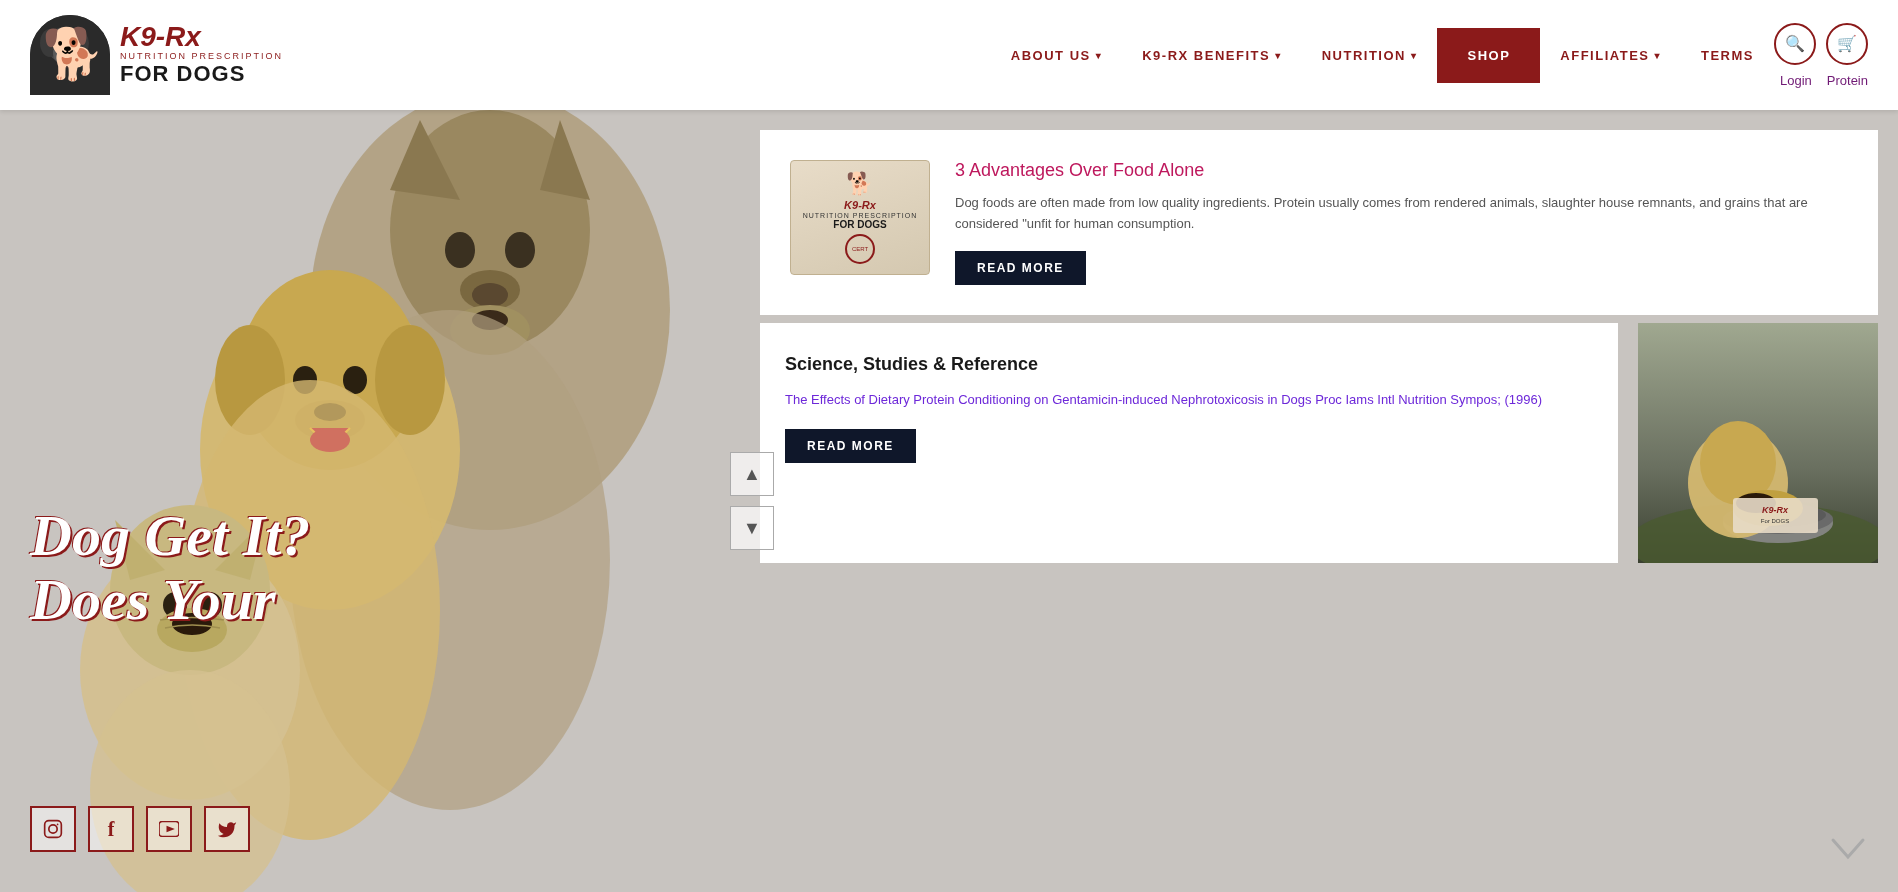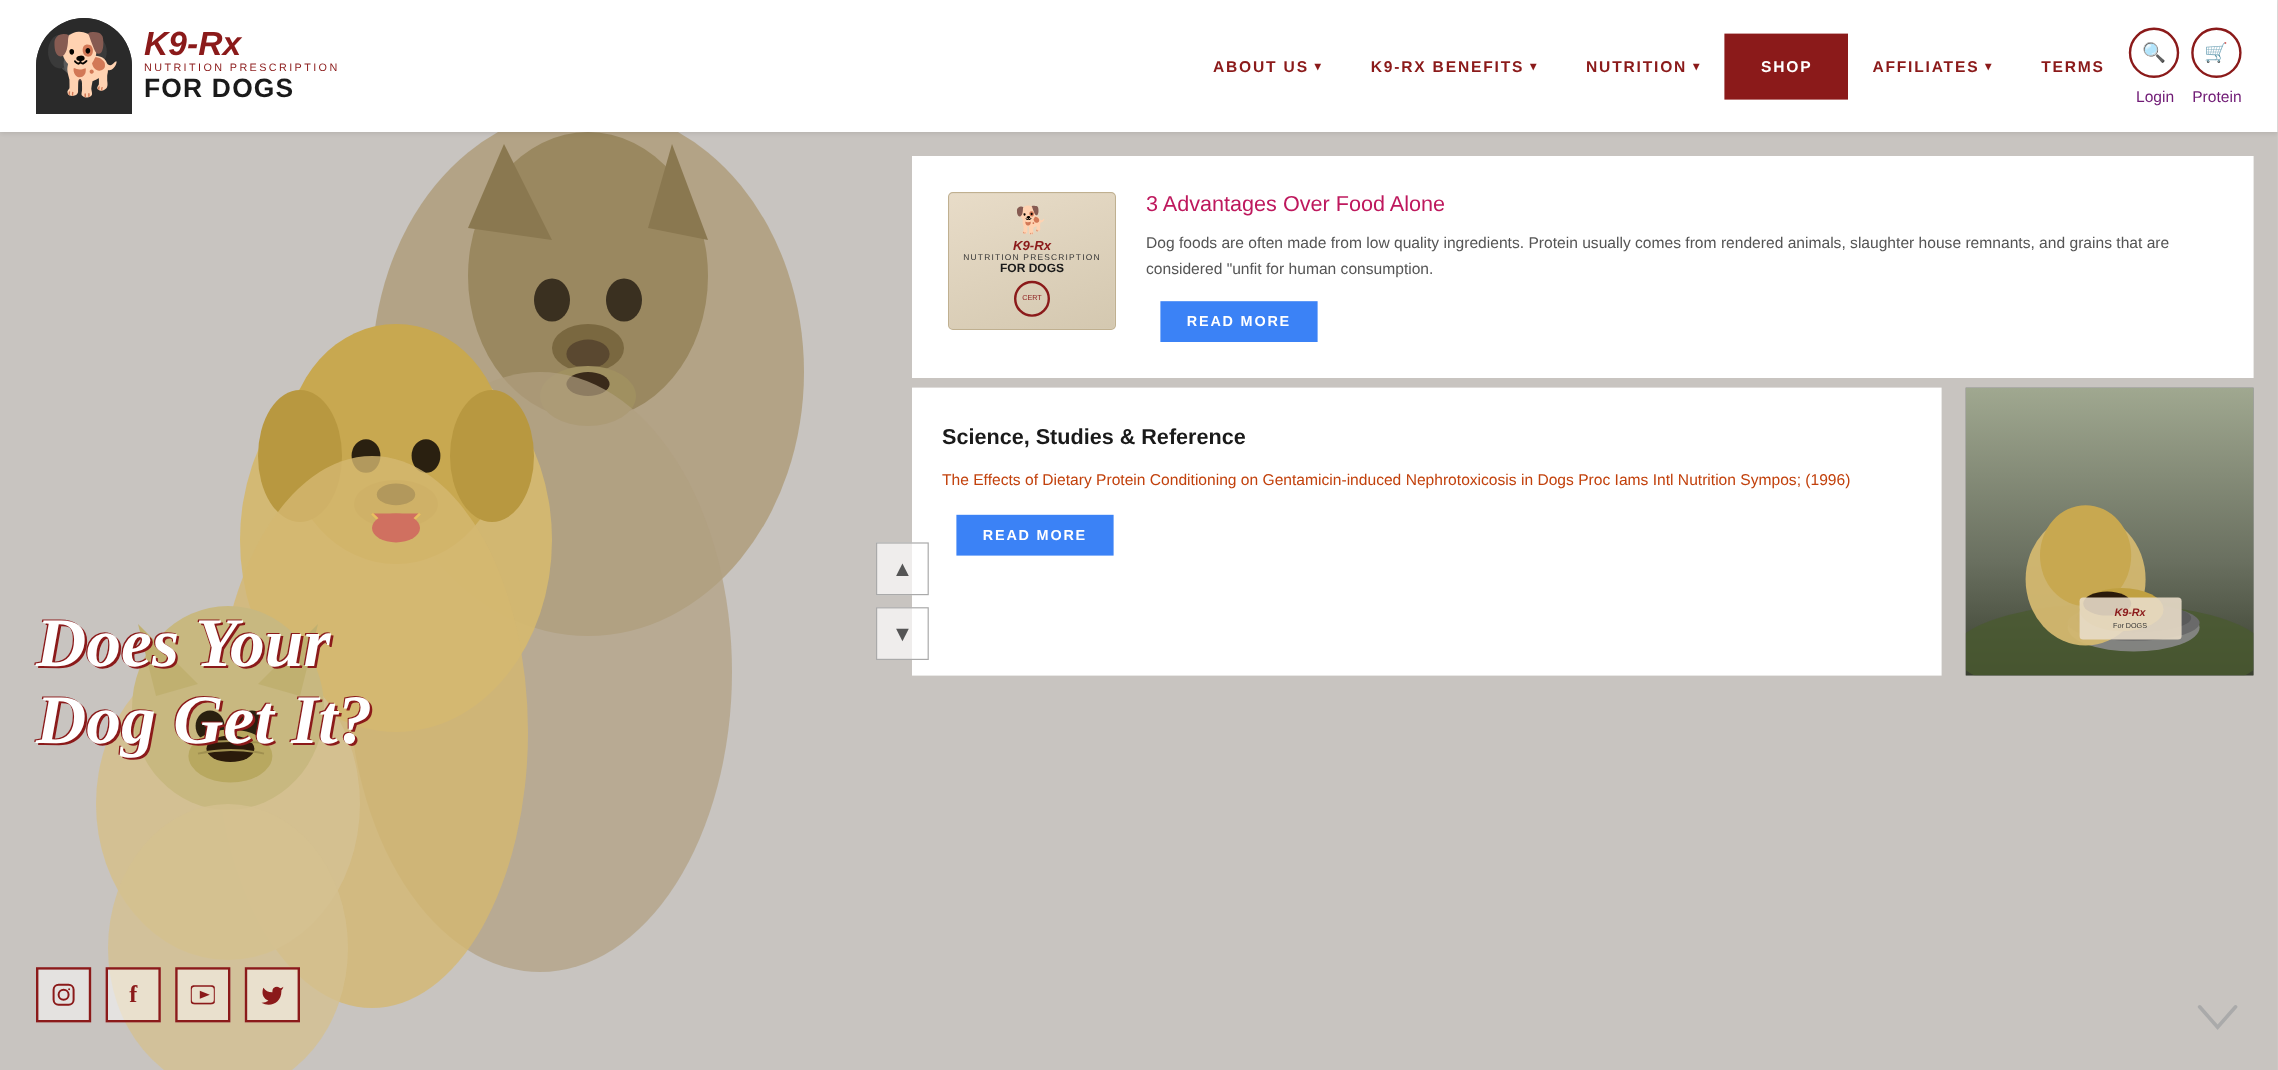--- a/index.html
+++ b/index.html
@@ -235,30 +235,29 @@
       color: #be185d;
       margin-bottom: 12px;
     }
     .card-text {
       font-size: 13px;
       color: #555;
       line-height: 1.6;
       margin-bottom: 16px;
     }
     .btn-read-more {
-      background: #3b82f6;
+      background: #0f172a;
       color: #fff;
       border: none;
       padding: 10px 22px;
       font-size: 12px;
       font-weight: 700;
       letter-spacing: 1.5px;
       cursor: pointer;
       text-transform: uppercase;
-      margin-left: 12px;
     }
 
     
     .card-row {
       display: flex;
       gap: 20px;
     }
     .card-study {
       background: #fff;
       padding: 30px 25px;
@@ -266,21 +265,21 @@
     }
     .card-study-title {
       font-size: 18px;
       font-weight: 800;
       color: #1a1a1a;
       margin-bottom: 14px;
       line-height: 1.3;
     }
     .card-study-text {
       font-size: 13px;
-      color: #c2410c;
+      color: #6d28d9;
       line-height: 1.6;
       margin-bottom: 18px;
     }
 
     
     .card-photo {
       width: 240px;
       height: 240px;
       background: #888;
       overflow: hidden;
@@ -505,22 +504,22 @@
       <ellipse cx="192" cy="520" rx="35" ry="22" fill="#b8a860"></ellipse>
       <ellipse cx="192" cy="514" rx="20" ry="11" fill="#2a1a0a"></ellipse>
 
       <path d="M160 510 Q192 505 224 510" stroke="#a09050" stroke-width="1.5" fill="none"></path>
       <path d="M165 518 Q192 512 220 518" stroke="#a09050" stroke-width="1.5" fill="none"></path>
 
       <ellipse cx="190" cy="680" rx="100" ry="120" fill="#d4c090" opacity="0.8"></ellipse>
     </svg>
 
     <div class="hero-text">
+      <div style="color:#fff; text-shadow: 2px 2px 0 #8b1a1a, -1px -1px 0 #8b1a1a;">Dog Get It?</div>
       <div style="color:#fff; text-shadow: 2px 2px 0 #8b1a1a, -1px -1px 0 #8b1a1a;">Does Your</div>
-      <div style="color:#fff; text-shadow: 2px 2px 0 #8b1a1a, -1px -1px 0 #8b1a1a;">Dog Get It?</div>
     </div>
 
     <div class="social-icons">
       <div class="social-icon">
         <svg width="20" height="20" viewBox="0 0 24 24" fill="none" stroke="#8b1a1a" stroke-width="2">
           <rect x="2" y="2" width="20" height="20" rx="5"></rect>
           <circle cx="12" cy="12" r="5"></circle>
           <circle cx="17.5" cy="6.5" r="1" fill="#8b1a1a" stroke="none"></circle>
         </svg>
       </div>

